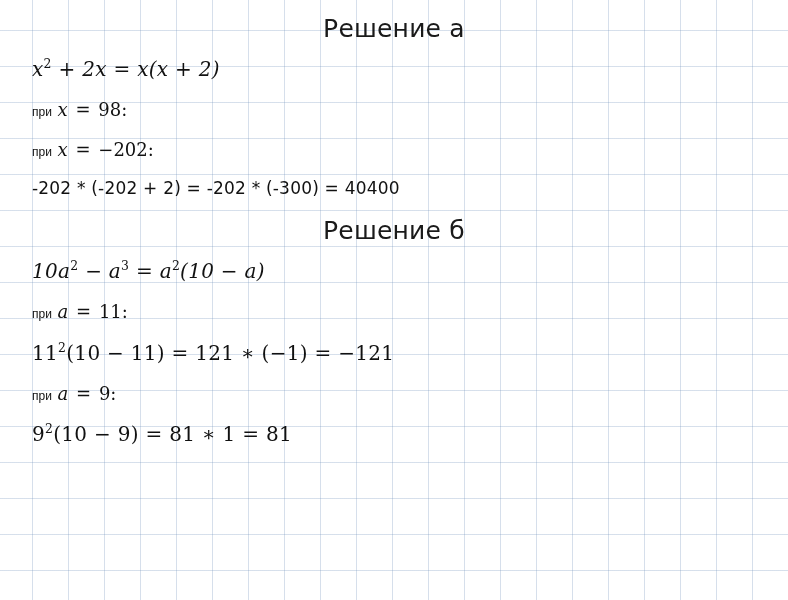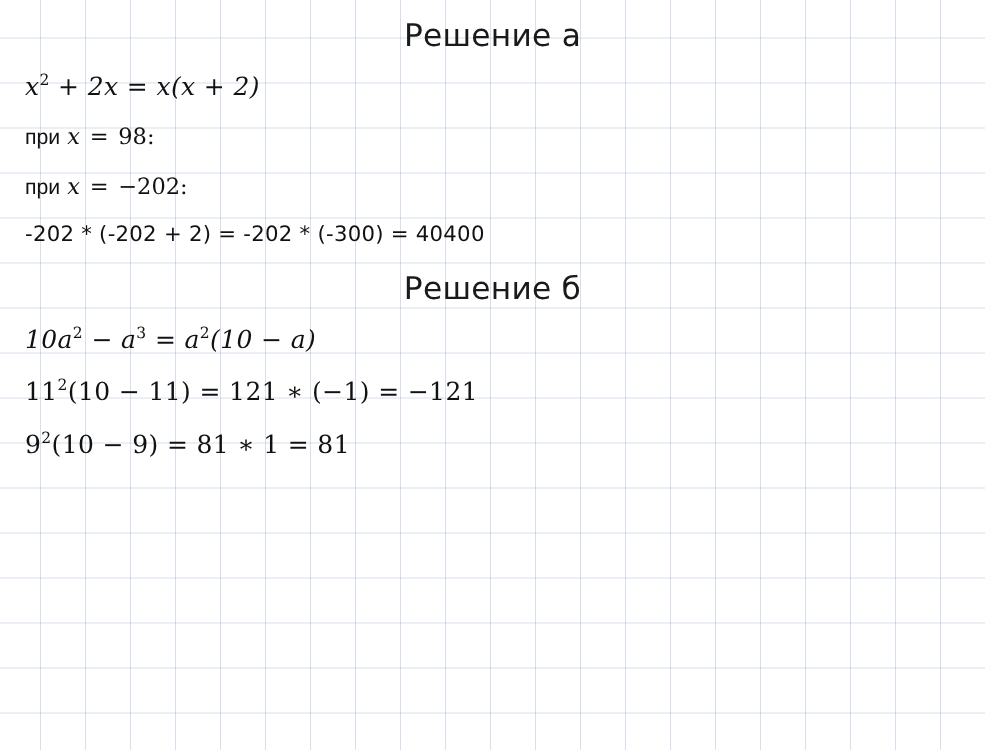--- a/index.html
+++ b/index.html
@@ -37,41 +37,41 @@
     font-family: "DejaVu Sans", sans-serif;
     font-weight: 400;
     margin: 4px 0 14px 0;
     letter-spacing: 0.2px;
   }
   .heading-b {
   }
   .line {
     font-size: 19px;
     color: #111111;
-    margin: 0 0 17px 0;
+    margin: 0 0 17px 12px;
     line-height: 1.25;
     white-space: nowrap;
   }
   
   .math {
     font-family: "DejaVu Serif", serif;
     font-size: 20px;
     letter-spacing: 0.3px;
   }
   .math i, .var {
     font-family: "DejaVu Serif", serif;
     font-style: italic;
   }
   .mixed {
     font-family: "DejaVu Serif", serif;
     font-size: 18px;
   }
   .mixed .lbl {
     font-family: "Liberation Sans", sans-serif;
-    font-size: 17px;
+    font-size: 12px;
     font-style: normal;
   }
   sup {
     font-size: 0.62em;
     vertical-align: super;
     line-height: 0;
   }
   .plain {
     font-family: "DejaVu Sans", sans-serif;
     font-size: 17px;
@@ -108,24 +108,36 @@
     </div>
 
     <div class="line plain">-202 * (-202 + 2) = -202 * (-300) = 40400</div>
 
     <div class="heading heading-b">Решение б</div>
 
     <div class="line math">
       <span class="var">10a</span><sup>2</sup><span class="var"> − a</span><sup>3</sup><span class="var"> = a</span><sup>2</sup><span class="var">(10 − a)</span>
     </div>
 
+    <div class="line mixed">
+      <span class="lbl">при</span>
+      <span class="var">a</span>
+      <span class="op">=</span>
+      <span>11</span><span>:</span>
+    </div>
 
     <div class="line math">
       <span>11</span><sup>2</sup><span>(10 − 11) = 121 ∗ (−1) = −121</span>
     </div>
 
+    <div class="line mixed">
+      <span class="lbl">при</span>
+      <span class="var">a</span>
+      <span class="op">=</span>
+      <span>9</span><span>:</span>
+    </div>
 
     <div class="line math">
       <span>9</span><sup>2</sup><span>(10 − 9) = 81 ∗ 1 = 81</span>
     </div>
 
   </div>
 </div>
 
 </body></html>

